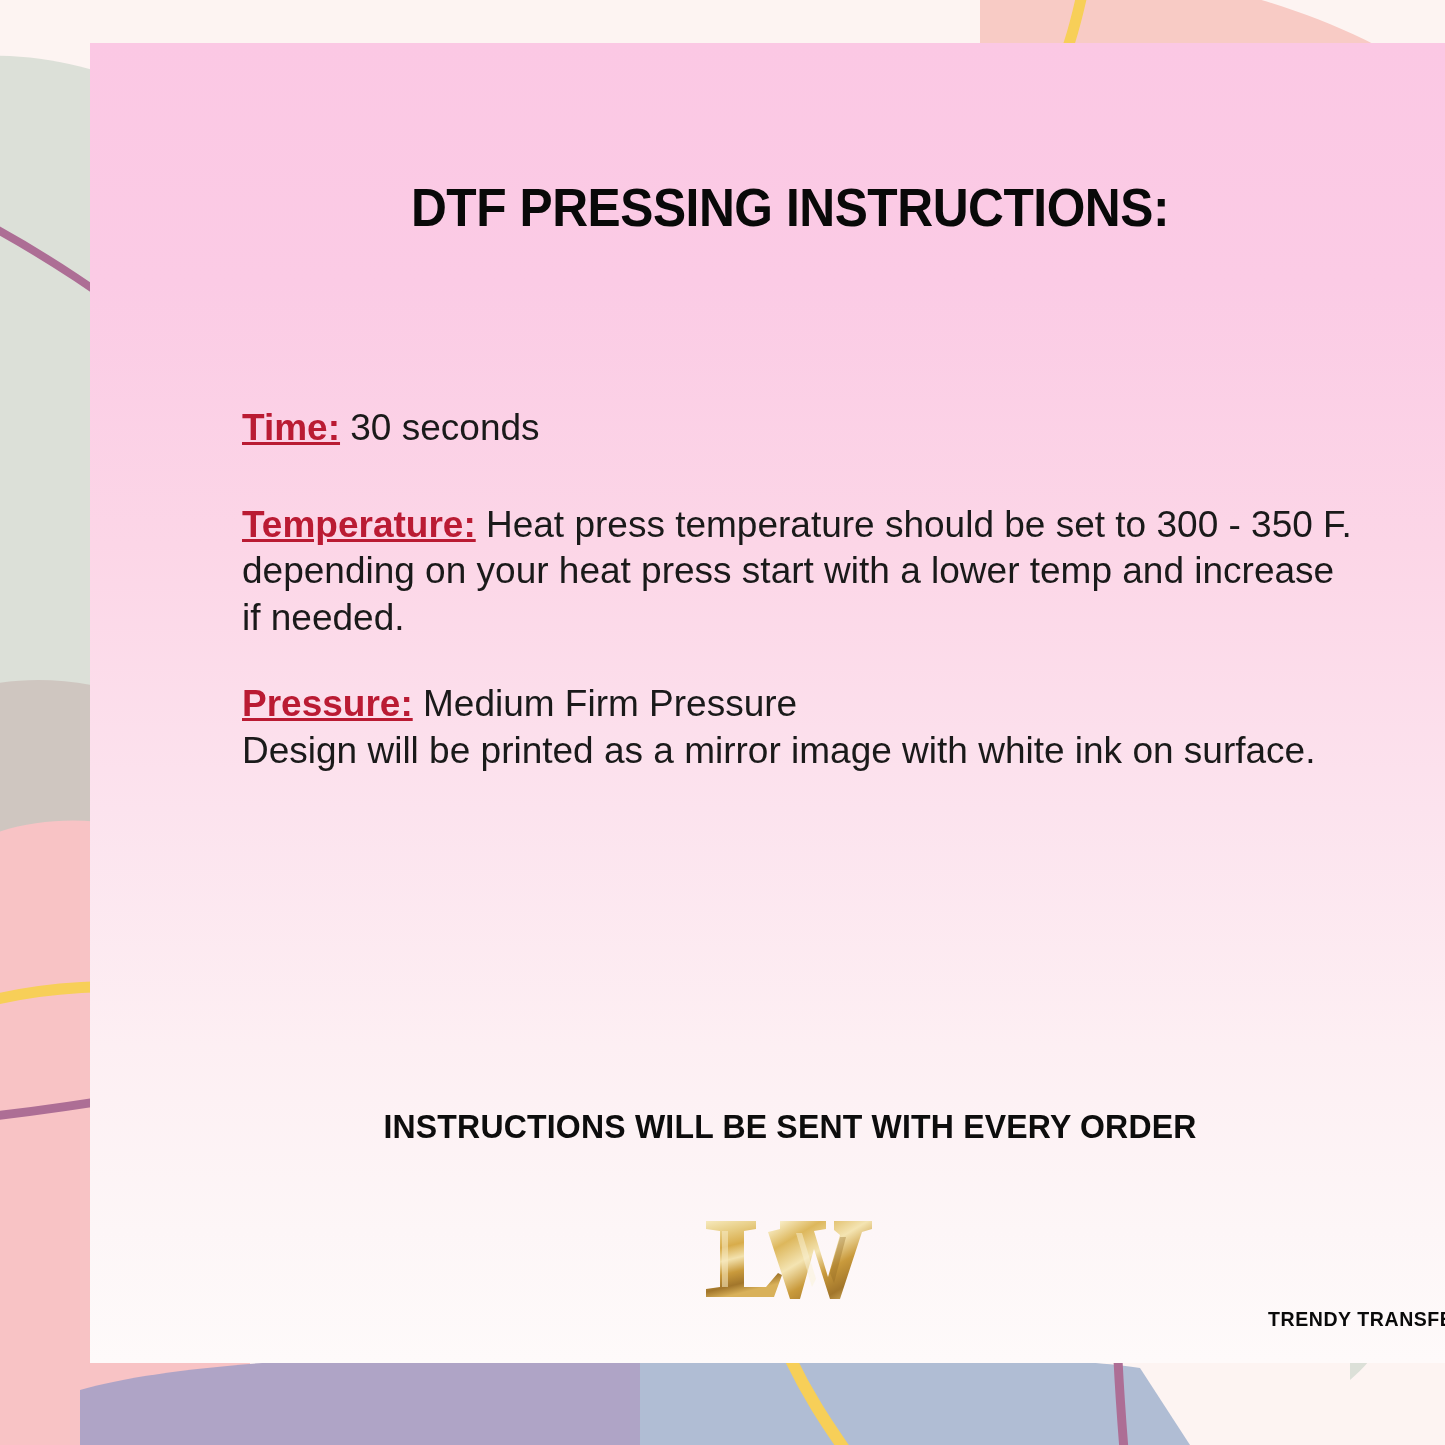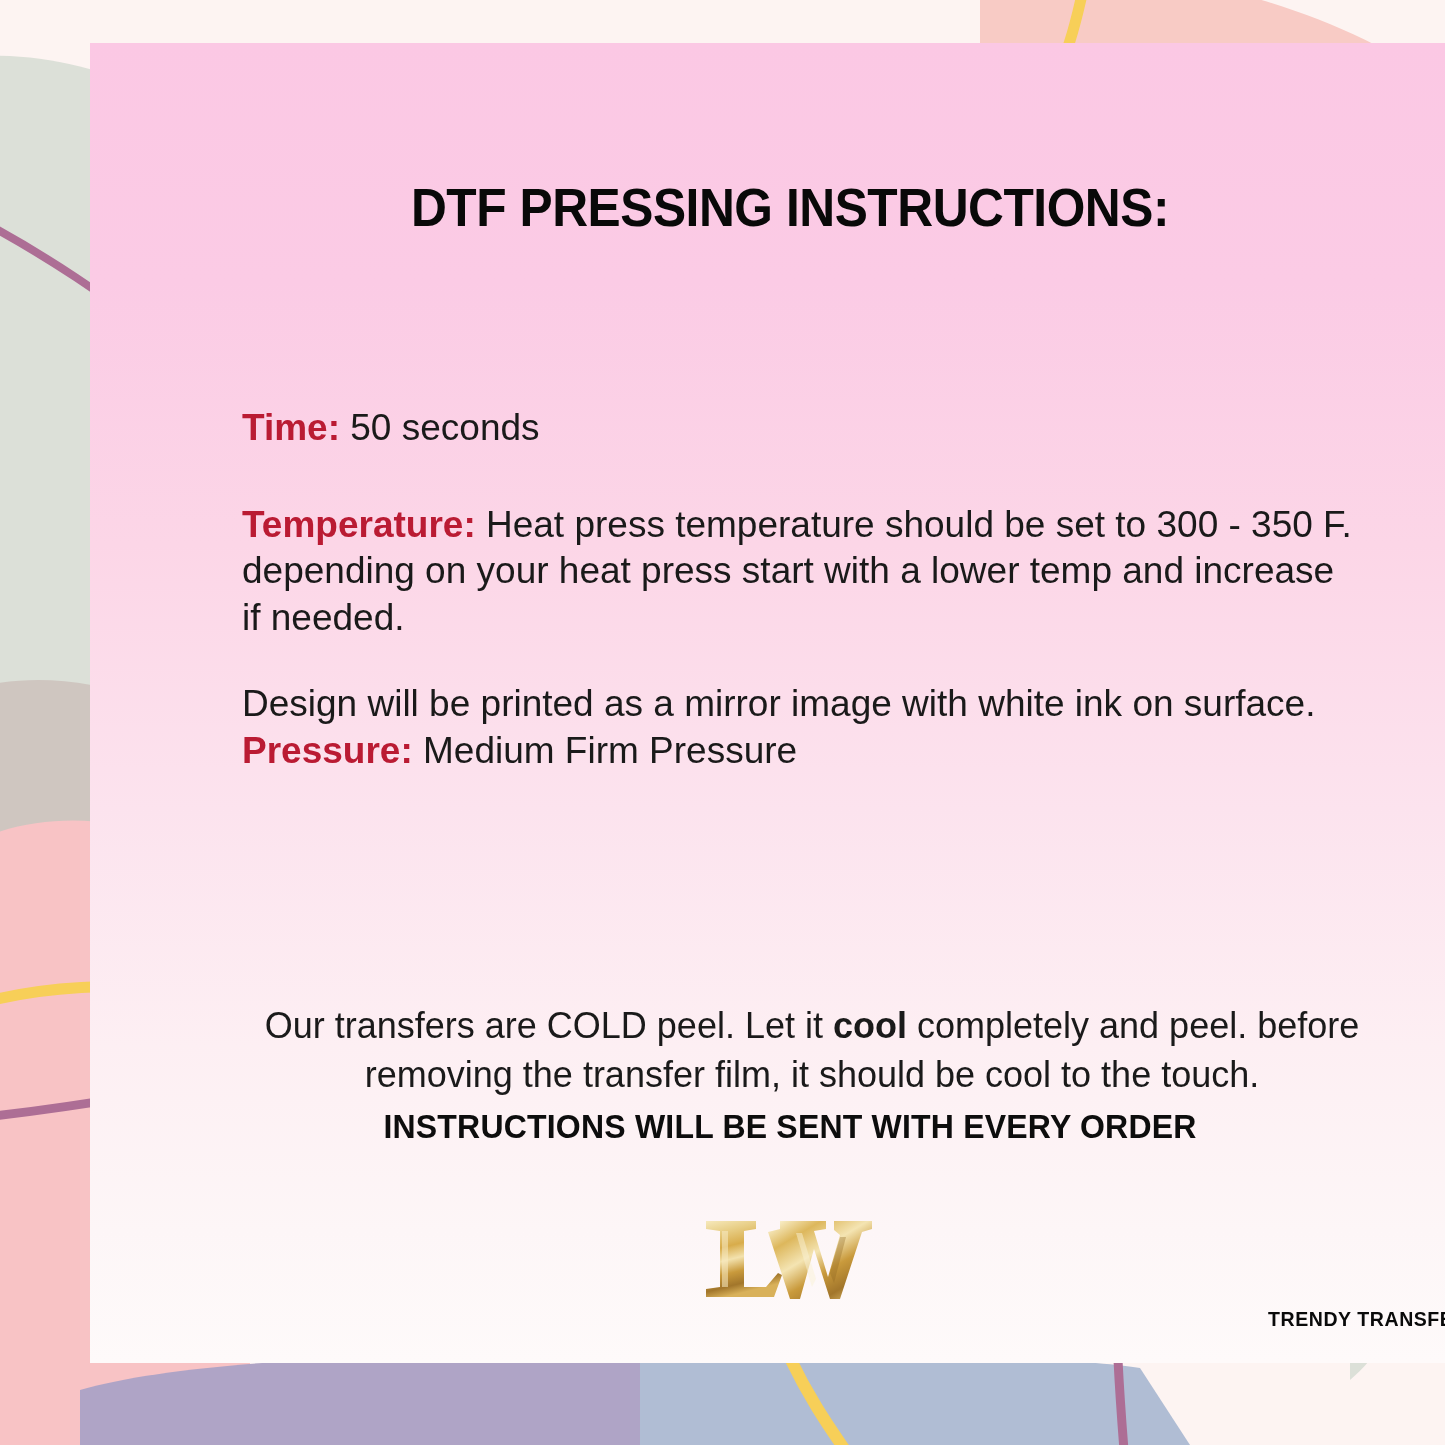--- a/index.html
+++ b/index.html
@@ -48,20 +48,21 @@
     line-height:1.26;
     color:#1a1a1a;
     font-weight:400;
   }
   .body-block p { margin:0; }
   .gap-lg { height:50px; }
   .gap-md { height:40px; }
   .lbl {
     color:#BA1B33;
     font-weight:bold;
+    text-decoration:underline;
   }
 
   .cold-block {
     position:absolute;
     left:152px; top:958px;
     width:1140px;
     text-align:center;
     font-size:36px;
     line-height:1.37;
     color:#1a1a1a;
@@ -136,41 +137,37 @@
   <path fill="none" stroke="#AD6E95" stroke-width="8" stroke-linecap="round" d="M 1400 240 C 1430 300 1448 370 1455 430"></path>
 </svg>
 
 <div class="card">
 
   <h1 class="title">DTF PRESSING INSTRUCTIONS:</h1>
 
   <div class="body-block">
 
     <p>
-      <span class="lbl">Time:</span><span> 50 seconds</span>
+      <span class="lbl">Time:</span><span> 30 seconds</span>
     </p>
 
     <div class="gap-lg"></div>
 
     <p>
       <span class="lbl">Temperature:</span><span> Heat press temperature should be set to 300 - 350 F. depending on your heat press start with a lower temp and increase if needed.</span>
     </p>
 
     <div class="gap-md"></div>
 
-    <p>Design will be printed as a mirror image with white ink on surface.</p>
     <p>
       <span class="lbl">Pressure:</span><span> Medium Firm Pressure</span>
     </p>
+    <p>Design will be printed as a mirror image with white ink on surface.</p>
   </div>
 
-  <div class="cold-block">
-    <span>Our transfers are COLD peel. Let it </span><b>cool</b><span> completely and peel.</span>
-    <span>before removing the transfer film, it should be cool to the touch.</span>
-  </div>
 
   <div class="sent-line">INSTRUCTIONS WILL BE SENT WITH EVERY ORDER</div>
 
   <div class="logo-wrap">
     <svg class="logo-mark" width="180" height="92" viewBox="0 0 180 92" xmlns="http://www.w3.org/2000/svg" aria-hidden="true">
       <defs>
         <linearGradient id="goldA" x1="0" y1="0" x2="0.25" y2="1">
           <stop offset="0%" stop-color="#F6E9BC"></stop>
           <stop offset="18%" stop-color="#E8CE86"></stop>
           <stop offset="38%" stop-color="#D8AC4B"></stop>

